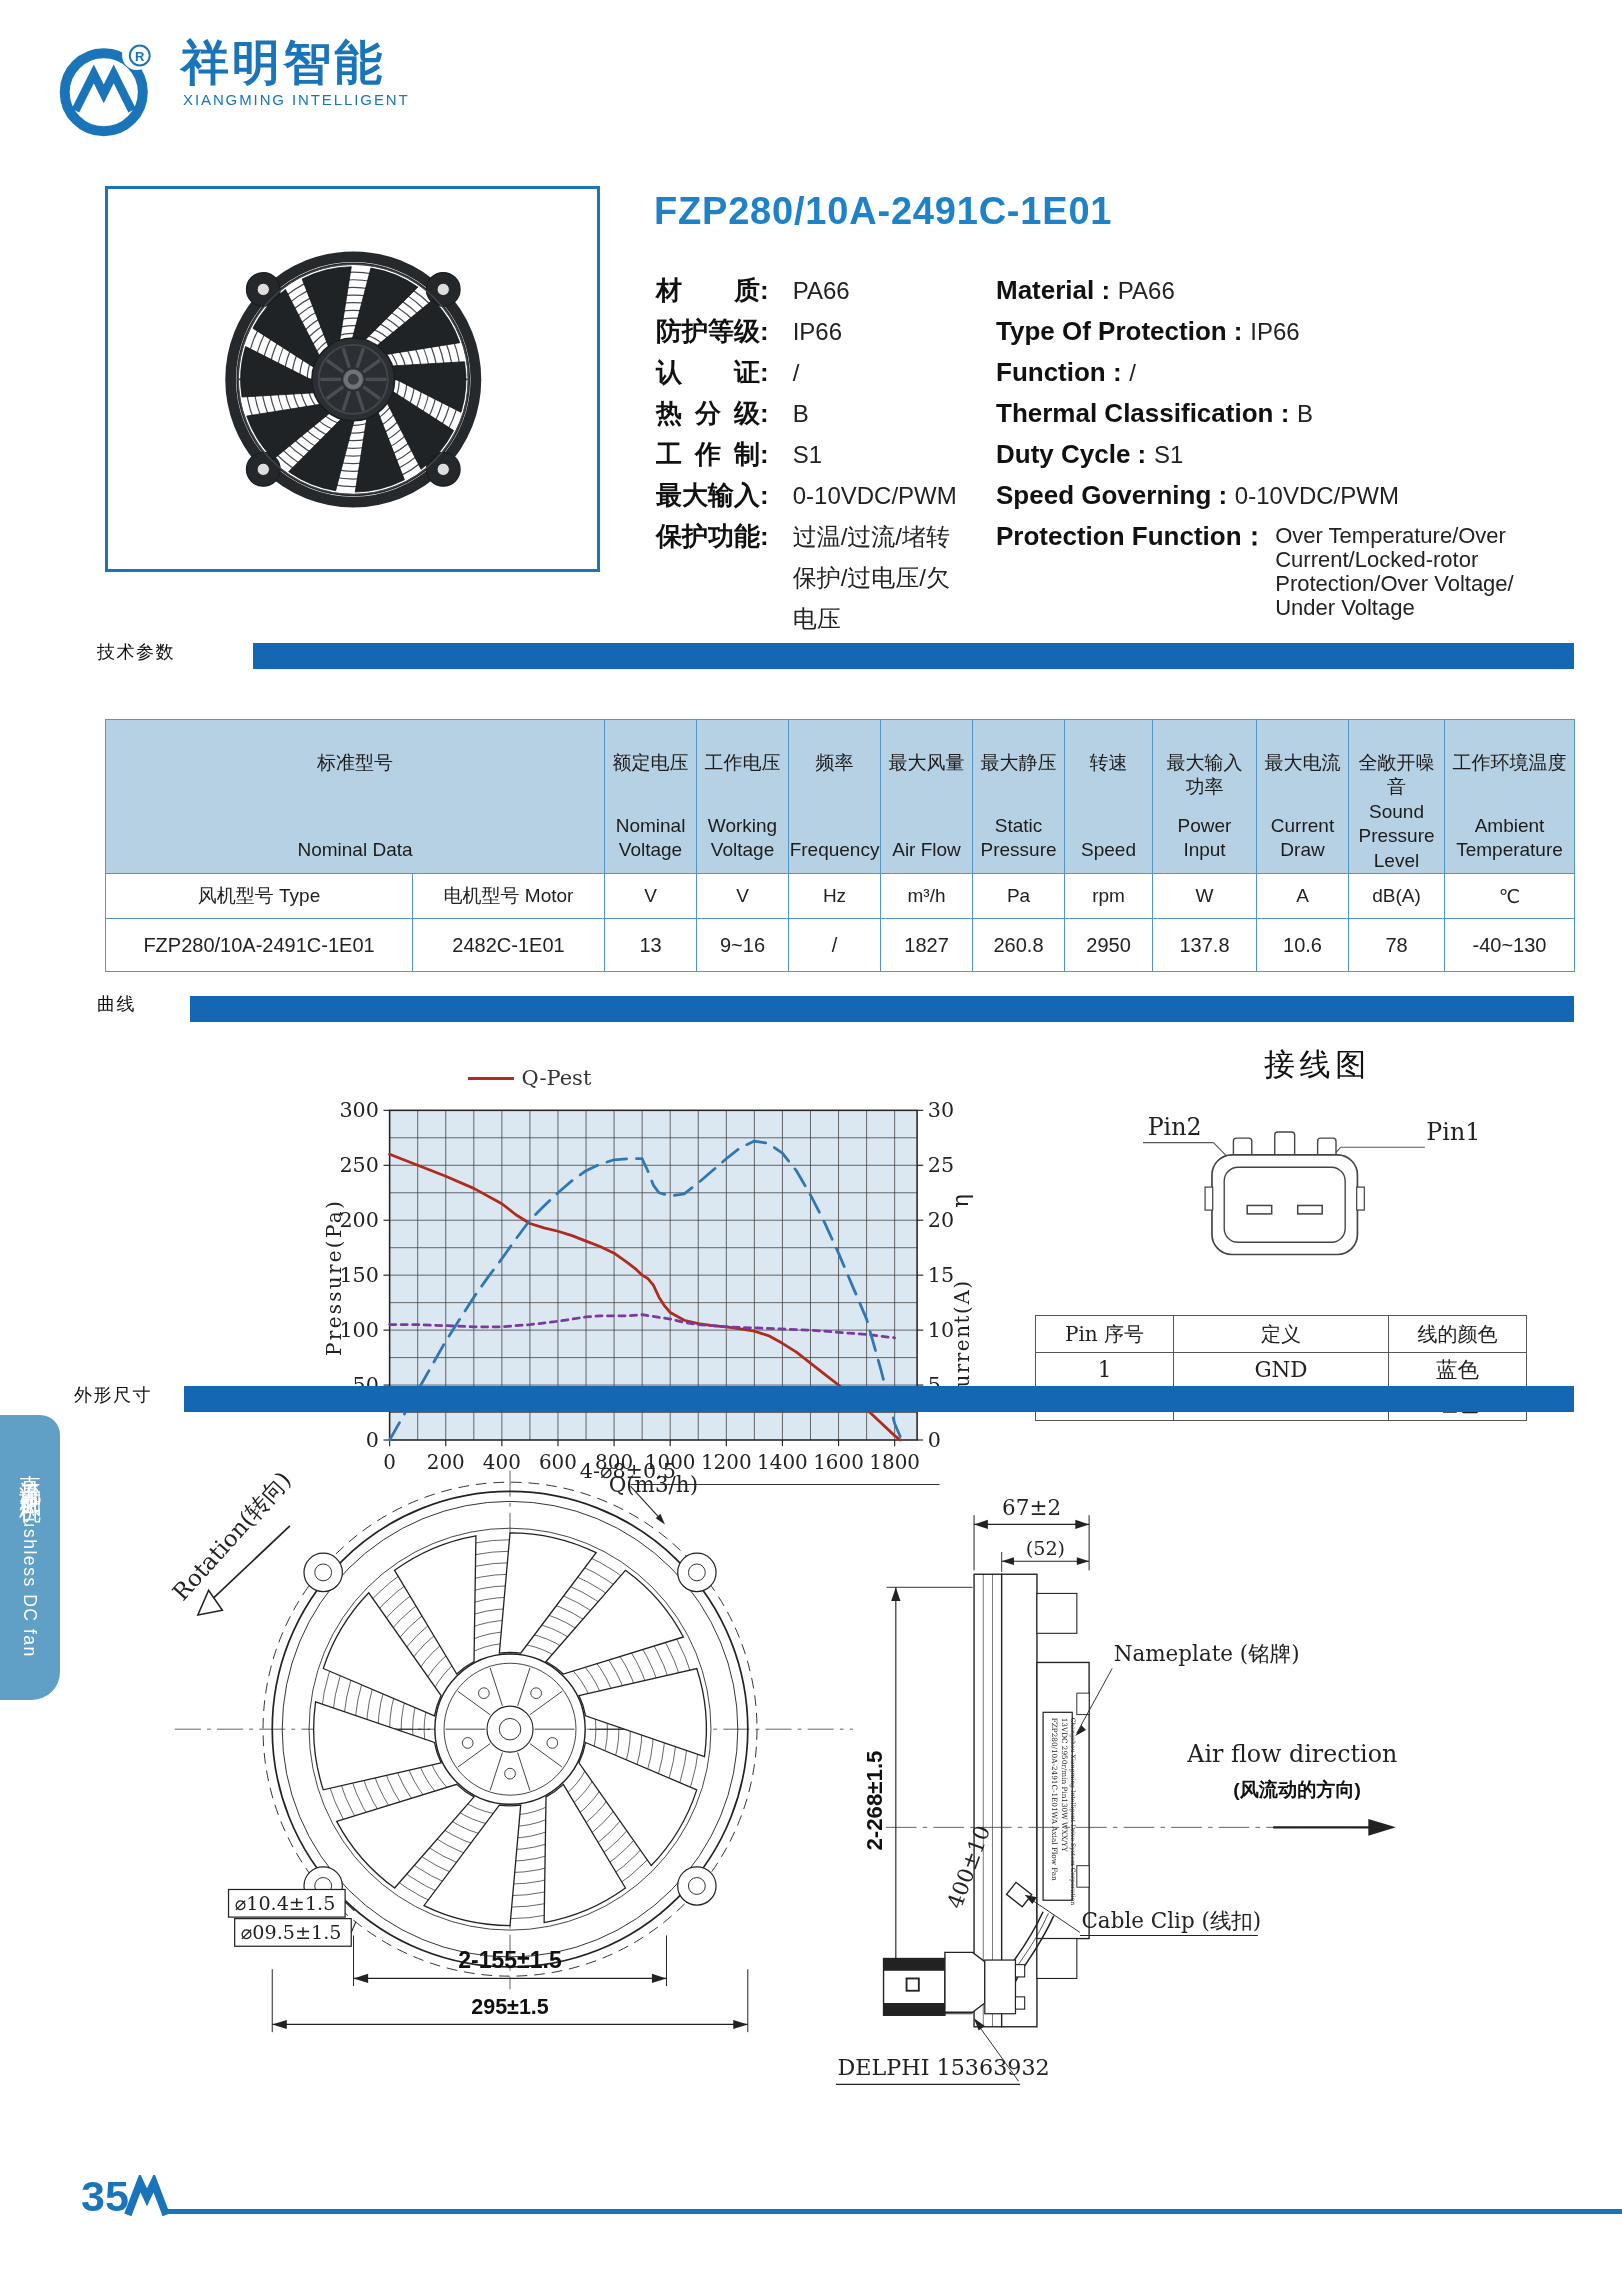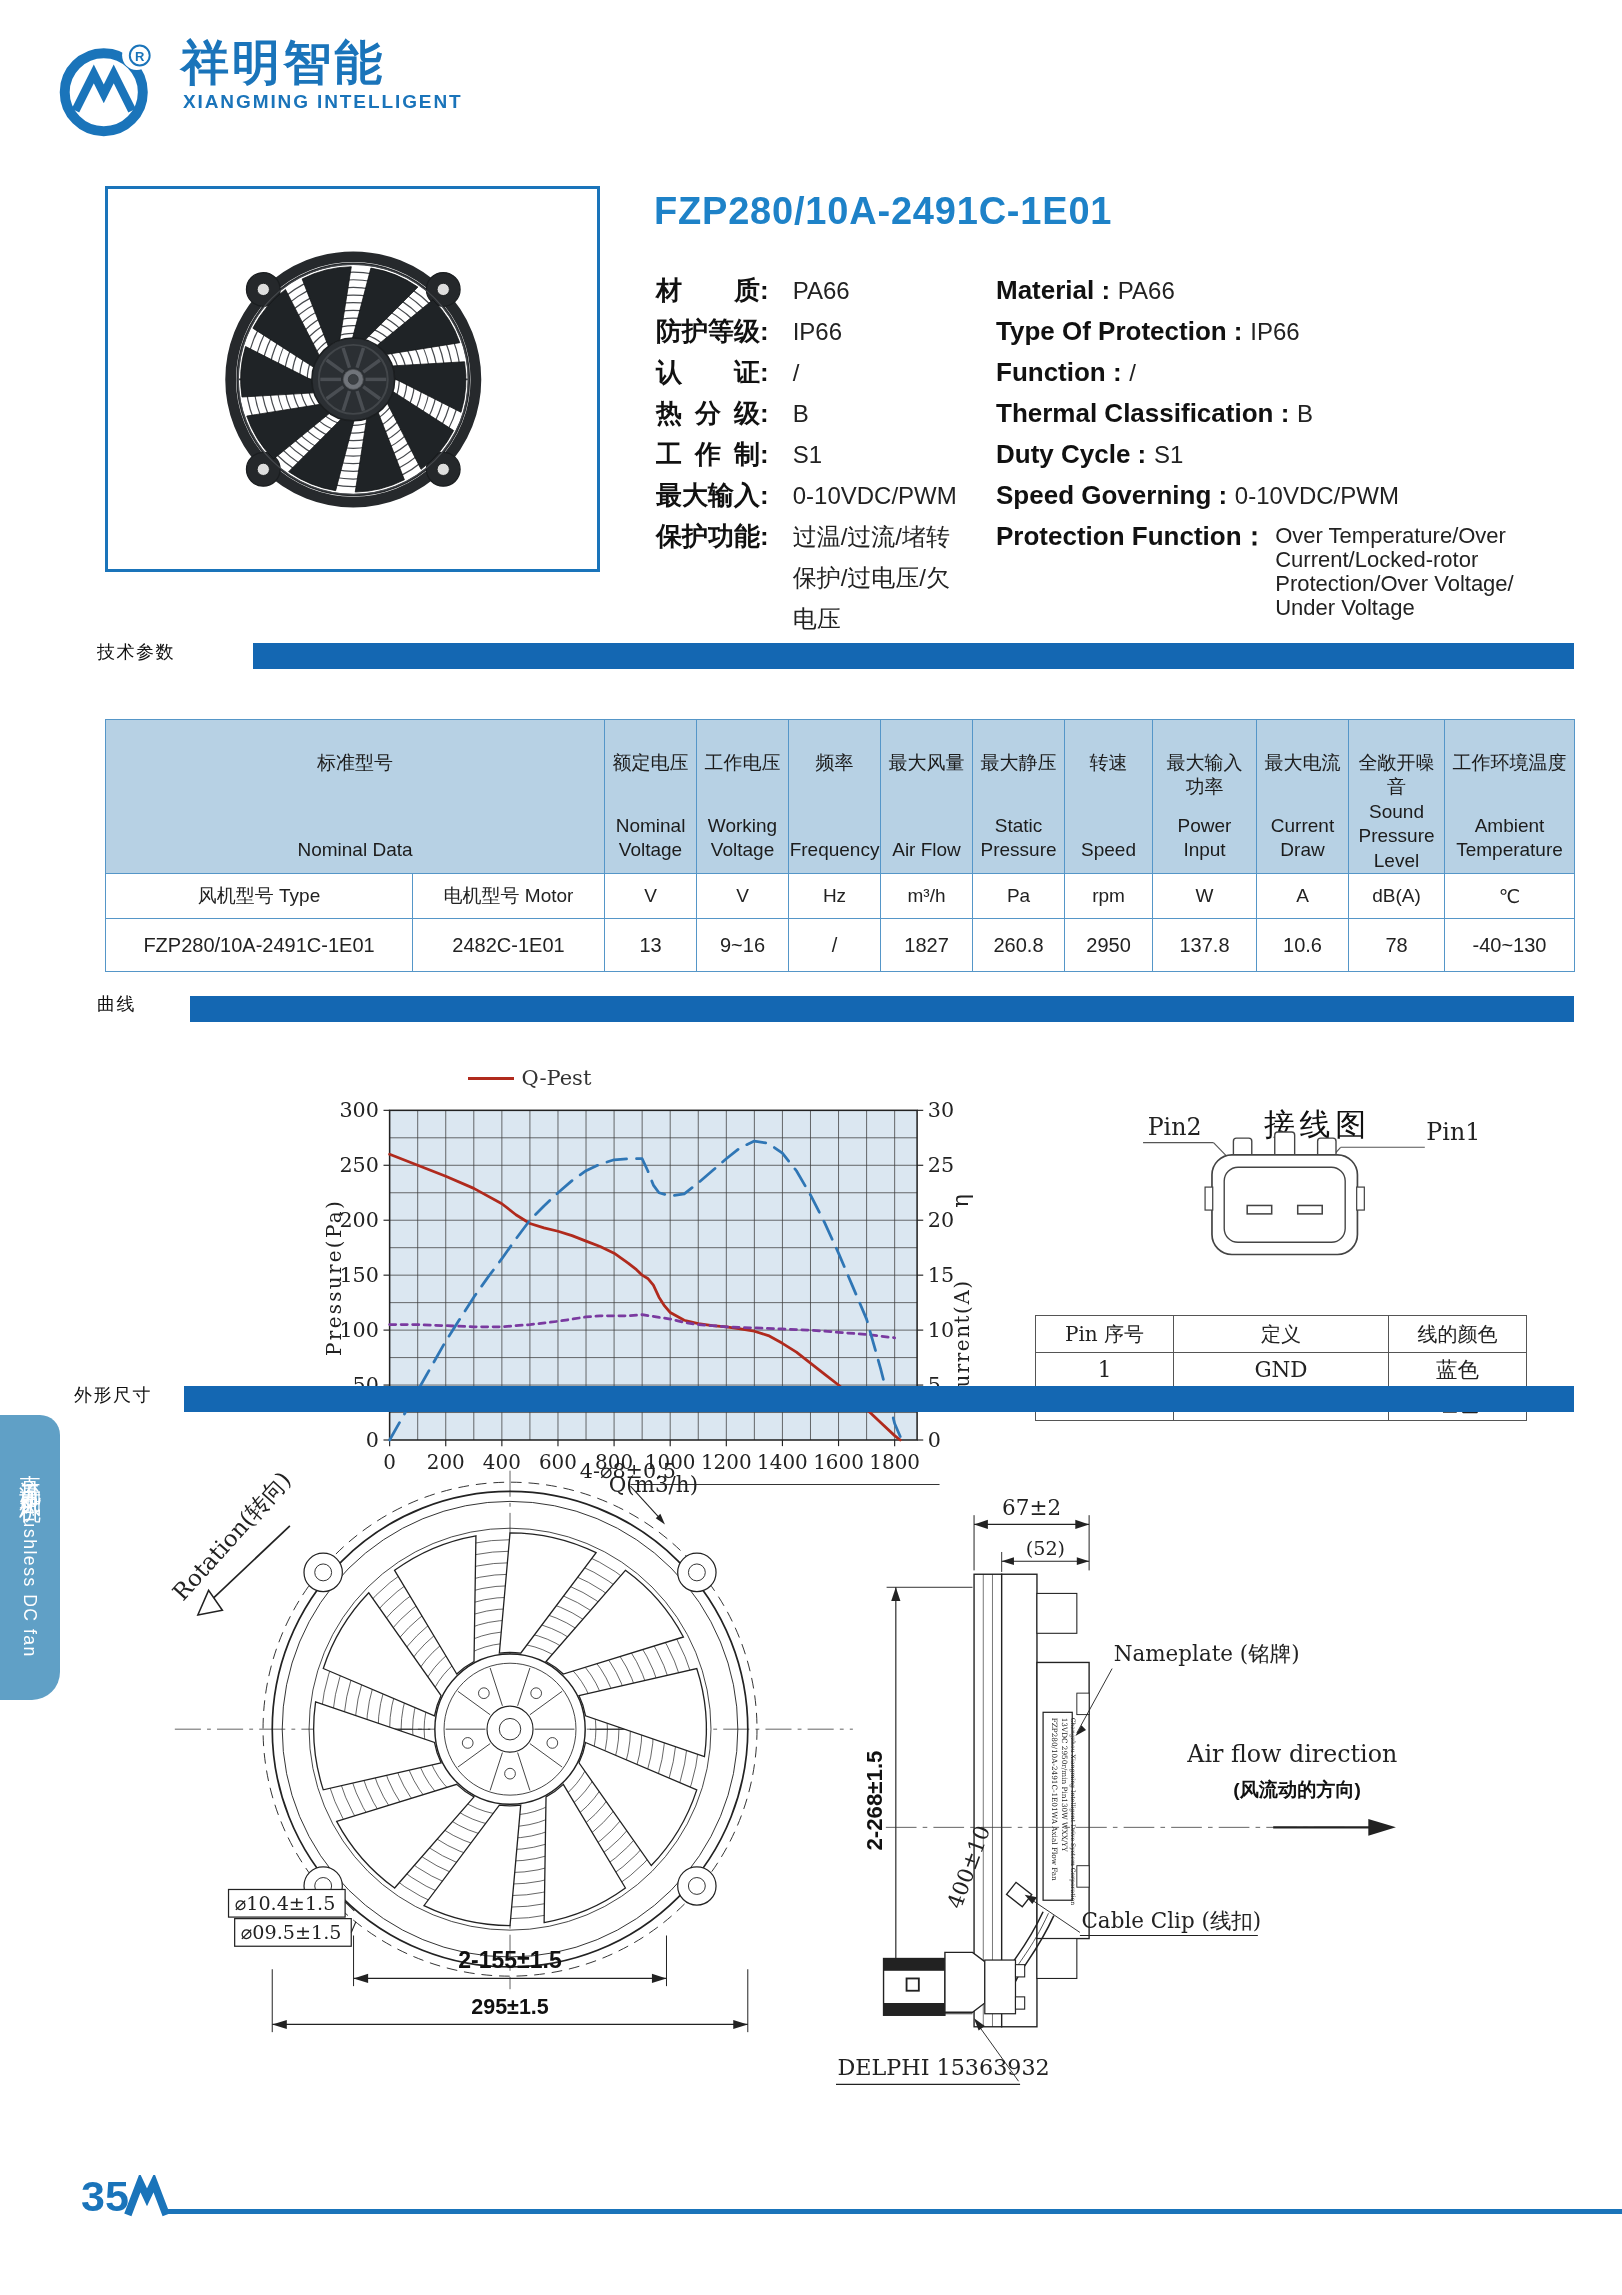--- a/index.html
+++ b/index.html
@@ -1,21 +1,21 @@
 <!DOCTYPE html>
 <html style="font-size:12.3px"><head>
 <meta charset="utf-8">
 <style>
   html,body{margin:0;padding:0;background:#f0f0f0;}
   .page{position:relative;width:1623px;height:2295px;background:#fff;overflow:hidden;
         font-family:"Liberation Sans","DejaVu Sans",sans-serif;color:#222;}
   .abs{position:absolute;}
   
   .logo-cn{font-size:48px;font-weight:bold;color:#1a74ba;letter-spacing:3.1px;}
-  .logo-en{font-size:19px;font-weight:bold;color:#1a74ba;letter-spacing:1.9px;}
+  .logo-en{font-size:15px;font-weight:normal;color:#1a74ba;letter-spacing:1.9px;}
   
   .photo-box{border:3.1px solid #1a74ba;background:#fff;}
   .prod-title{font-size:38px;font-weight:bold;color:#1e82c8;letter-spacing:0.8px;}
   .spec-col .spec-row{height:41px;line-height:41px;white-space:nowrap;}
   .spec-label{display:inline-block;vertical-align:top;font-weight:bold;font-size:26px;color:#111;}
   .cn-col .spec-label{min-width:129px;}
   .spec-value{display:inline-block;vertical-align:top;font-size:24px;color:#222;margin-left:7.7px;white-space:pre-line;}
   .spec-row.tall{height:auto;}
   .cn-wrap{line-height:41px;}
   .en-wrap{font-size:22px;line-height:24px;padding-top:8.4px;width:276px;}
@@ -378,21 +378,21 @@
         <path d="M88.0,107.3 L124.6,121.7 L161.2,136.0 L197.8,151.8 L234.4,171.8 L252.7,186.2 L271.0,197.6 L289.3,203.4 L307.6,207.7 L325.9,213.4 L344.2,220.6 L362.5,227.7 L380.8,236.3 L399.1,249.2 L410.0,257.8 L417.4,265.0 L424.7,269.3 L432.0,277.9 L439.3,293.7 L446.6,305.1 L454.0,313.7 L472.3,323.8 L490.6,328.1 L508.9,330.9 L527.1,332.4 L545.4,335.2 L563.7,338.1 L582.0,343.8 L600.3,353.9 L618.6,365.3 L636.9,379.7 L655.2,394.0 L673.5,408.3 L691.8,424.1 L710.1,439.9 L728.4,457.1 L746.7,474.3 L754.0,480.0" fill="none" stroke="#b02a1d" stroke-width="3.6" stroke-linejoin="round" stroke-linecap="round"></path>
         <path d="M88.0,329.5 L124.6,329.5 L161.2,330.9 L197.8,332.4 L234.4,332.4 L271.0,329.5 L307.6,325.2 L325.9,322.3 L344.2,319.5 L362.5,318.0 L380.8,318.0 L399.1,318.0 L417.4,316.6 L435.7,319.5 L454.0,322.3 L472.3,326.6 L490.6,329.5 L508.9,330.9 L527.1,332.4 L563.7,333.8 L600.3,335.2 L636.9,336.7 L673.5,339.5 L710.1,342.4 L746.7,346.7" fill="none" stroke="#7a3aa0" stroke-width="3.6" stroke-linejoin="round" stroke-linecap="round" stroke-dasharray="8 7"></path>
         <path d="M88.0,480.0 L124.6,415.5 L161.2,351.0 L179.5,322.3 L197.8,293.7 L216.1,267.9 L234.4,243.5 L252.7,217.7 L271.0,193.3 L289.3,174.7 L307.6,157.5 L325.9,141.7 L344.2,128.8 L362.5,120.2 L380.8,114.5 L399.1,113.1 L417.4,113.1 L424.7,128.8 L432.0,147.5 L439.3,157.5 L454.0,161.8 L472.3,158.9 L490.6,144.6 L508.9,128.8 L527.1,113.1 L545.4,98.7 L563.7,90.1 L582.0,93.0 L600.3,105.9 L618.6,128.8 L636.9,160.4 L655.2,196.2 L673.5,236.3 L691.8,279.3 L710.1,322.3 L728.4,386.8 L746.7,458.5 L755.9,480.0" fill="none" stroke="#2f76b5" stroke-width="3.6" stroke-linejoin="round" stroke-linecap="round" stroke-dasharray="26 13"></path>
       </g>
     <text class="cad" transform="rotate(-90 24 268)" x="24" y="268" text-anchor="middle" font-size="26" letter-spacing="3" fill="#222">Pressure(Pa)</text>
     <text class="cad" x="432" y="548" text-anchor="middle" font-size="28" fill="#222">Q(m3/h)</text>
     <text class="cad" transform="rotate(-90 842 168)" x="842" y="168" text-anchor="middle" font-size="30" fill="#222">η</text>
     <text class="cad" transform="rotate(-90 844 352)" x="844" y="352" text-anchor="middle" font-size="26" letter-spacing="2" fill="#222">Current(A)</text>
   </svg>
 
-  <div class="abs wire-title" style="left:1264px;top:1104px">接线图</div>
+  <div class="abs wire-title" style="left:1264px;top:1044px">接线图</div>
 
   <svg class="abs" style="left:1097px;top:1109px" width="429" height="196" viewBox="0 0 560 256">
     <text class="cad" x="66" y="34" font-size="31" fill="#222">Pin2</text>
     <line x1="60" y1="44" x2="152" y2="44" stroke="#555" stroke-width="1.5"></line>
     <line x1="152" y1="44" x2="222" y2="116" stroke="#555" stroke-width="1.5"></line>
     <polygon points="224,118 209,110 217,103" fill="#222"></polygon>
     <text class="cad" x="430" y="40" font-size="31" fill="#222">Pin1</text>
     <line x1="428" y1="50" x2="318" y2="50" stroke="#555" stroke-width="1.5"></line>
     <line x1="318" y1="50" x2="260" y2="114" stroke="#555" stroke-width="1.5"></line>
     <polygon points="258,116 265,101 272,108" fill="#222"></polygon>

